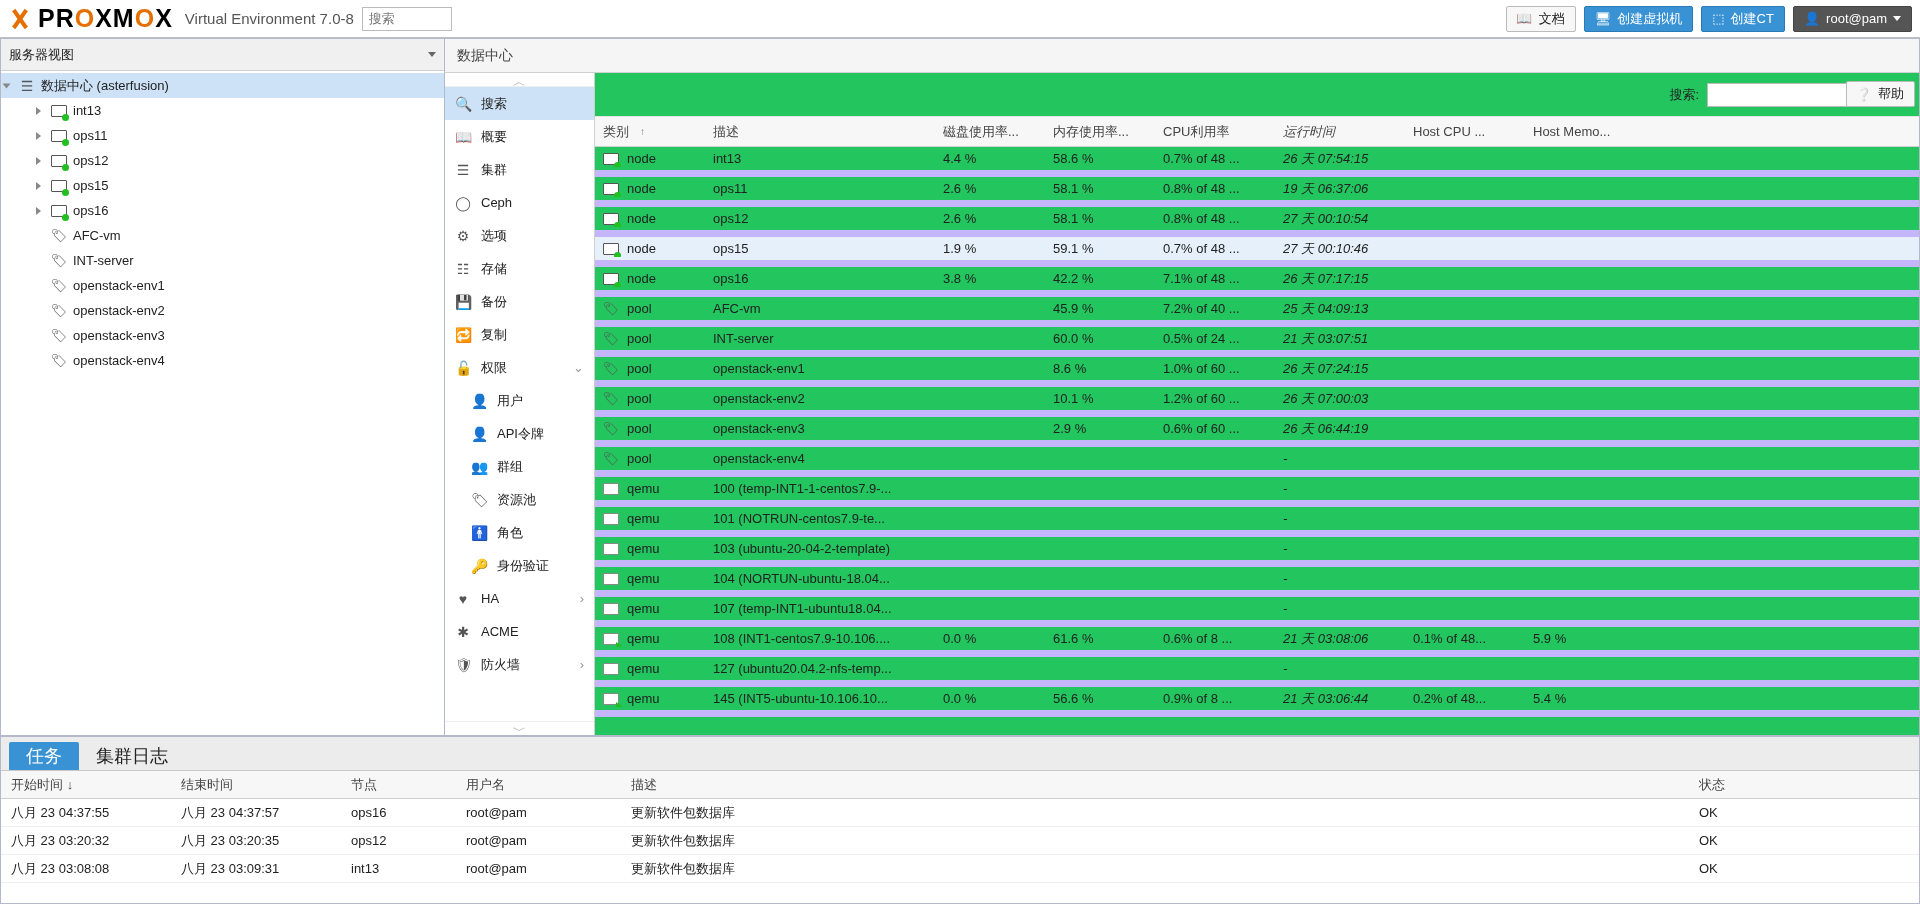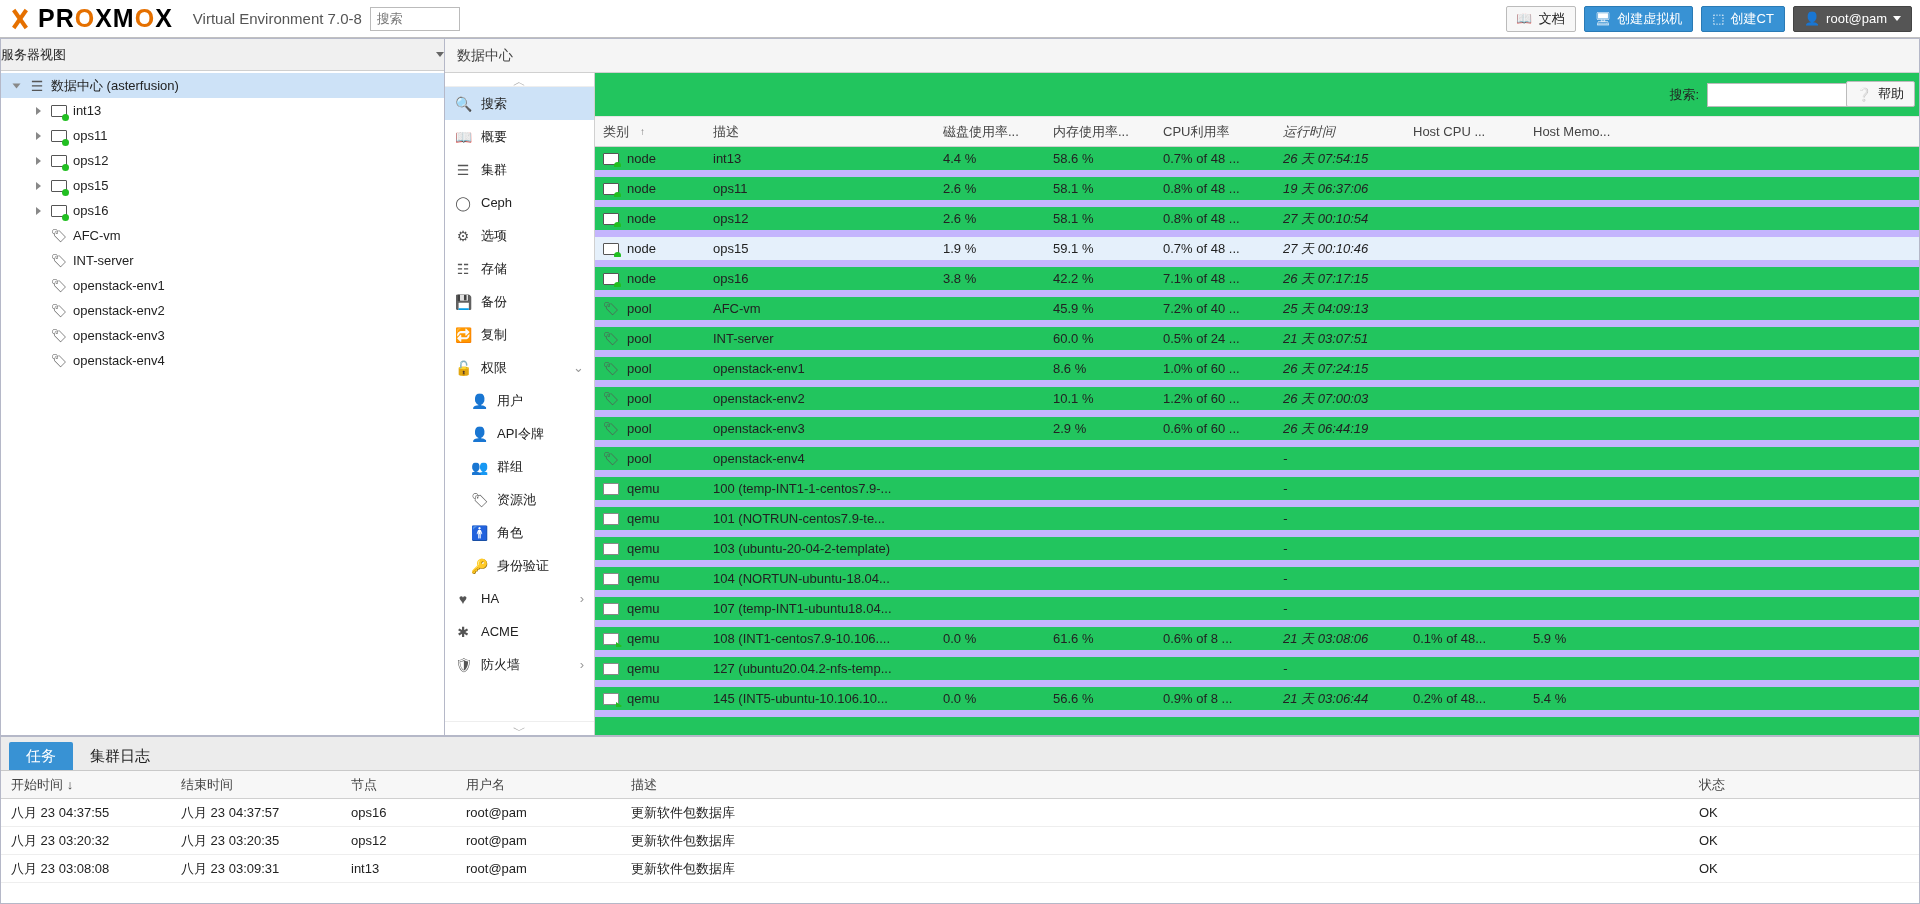--- a/index.html
+++ b/index.html
@@ -4,36 +4,36 @@
 <style>
   * { box-sizing: border-box; margin: 0; padding: 0; }
   html, body { width:1920px; height:904px; font-family: Arial, "Microsoft YaHei", sans-serif; font-size:13px; color:#222; background:#ededed; overflow:hidden;}
   
   .header { height:38px; background:#ffffff; border-bottom:1px solid #c0c0c0; display:flex; align-items:center; padding:0 8px; gap:8px;}
   .logo-x { width:22px; height:22px; position:relative; }
   .logo-x::before,.logo-x::after{content:"";position:absolute;left:10px;top:0;width:4px;height:22px;background:#e57000;}
   .logo-x::before{transform:rotate(35deg);} .logo-x::after{transform:rotate(-35deg);}
   .logo-text { font-weight:bold; font-size:25px; letter-spacing:1px; color:#000;}
   .logo-text .orange{color:#e57000;}
-  .ver { color:#555; font-size:15px; margin-left:12px;}
+  .ver { color:#555; font-size:15px; margin-left:4px;}
   .search-top { flex:0 0 90px; }
   .search-top input{ width:90px; height:24px; border:1px solid #bbb; padding:0 6px; font-size:13px;}
   .header-spacer{flex:1;}
   .hbtn { height:26px; padding:0 10px; border:1px solid #bbb; background:#f7f7f7; display:flex; align-items:center; gap:6px; cursor:pointer; font-size:13px; border-radius:2px;}
   .hbtn.blue{ background:#3892d4; color:#fff; border-color:#2a7ab5;}
   .hbtn.dark{ background:#555; color:#fff; border-color:#444;}
   .caret-down{width:0;height:0;border-left:4px solid transparent;border-right:4px solid transparent;border-top:5px solid currentColor;}
   
   .workspace{position:absolute; top:38px; left:0; right:0; bottom:168px; display:flex; }
   
   .left-panel{ width:445px; border:1px solid #b5b8c8; background:#fafafa; display:flex; flex-direction:column;}
-  .view-select{ height:32px; border-bottom:1px solid #cfcfcf; display:flex; align-items:center; padding:0 0; justify-content:space-between; background:#f0f0f0;}
+  .view-select{ height:32px; border-bottom:1px solid #cfcfcf; display:flex; align-items:center; padding:0 8px; justify-content:space-between; background:#f0f0f0;}
   .view-select .caret-down{border-top-color:#666;}
   .tree{flex:1; overflow:auto; background:#fff; padding-top:2px;}
-  .tree-row{ height:25px; display:flex; align-items:center; gap:6px; padding-left:10px; cursor:pointer;}
+  .tree-row{ height:25px; display:flex; align-items:center; gap:6px; cursor:pointer;}
   .tree-row.depth1{padding-left:32px;}
   .tree-row.sel{ background:#cde2f7;}
   .expander{width:12px;height:12px;position:relative;}
   .expander::before{content:"";position:absolute;border-style:solid;border-width:4px 0 4px 5px;border-color:transparent transparent transparent #888;left:3px;top:2px;}
   .expander.open::before{transform:rotate(90deg);}
   .ico{width:16px;height:16px;display:inline-flex;align-items:center;justify-content:center;font-size:14px;color:#555;}
   .ico-dc::before{content:"☰";} 
   .ico-node{position:relative;}
   .ico-node::before{content:"";width:14px;height:10px;border:1px solid #555;border-radius:1px;display:block;background:#fff;}
   .ico-node .dot{position:absolute;width:7px;height:7px;background:#21bf21;border-radius:50%;right:-2px;bottom:-2px;}
@@ -70,21 +70,21 @@
   .c-mem{flex:0 0 110px;}
   .c-cpu{flex:0 0 120px;}
   .c-up{flex:0 0 130px;font-style:italic;}
   .c-hcpu{flex:0 0 120px;}
   .c-hmem{flex:0 0 110px;}
   .grid-body{flex:1; overflow-y:scroll;}
   .grid-row.hover{background:#e5f0fb;}
   
   .tasks{ position:absolute; left:0; right:0; bottom:0; height:168px; border:1px solid #b5b8c8; background:#fff; display:flex; flex-direction:column;}
   .tasks-tabs{ height:34px; display:flex; align-items:flex-end; background:#ececec; border-bottom:1px solid #c9c9c9; padding-left:8px; gap:0;}
-  .tab{ height:28px; padding:0 16px; display:flex; align-items:center; cursor:pointer; border:1px solid transparent; font-size:15px;}
+  .tab{ height:28px; padding:0 16px; display:flex; align-items:center; cursor:pointer; border:1px solid transparent; font-size:18px;}
   .tab.active{ background:#3892d4; color:#fff; border-radius:2px 2px 0 0;}
   .tasks-head,.tasks-row{display:flex;align-items:center;height:28px;border-bottom:1px solid #eee;}
   .tasks-head{background:#f7f7f7;border-bottom:1px solid #d0d0d0;color:#444;}
   .tc{padding:0 10px;overflow:hidden;white-space:nowrap;text-overflow:ellipsis;}
   .tc-start{flex:0 0 170px;} .tc-end{flex:0 0 170px;} .tc-node{flex:0 0 115px;} .tc-user{flex:0 0 165px;} .tc-desc{flex:1;} .tc-status{flex:0 0 230px;}
   .tasks-body{flex:1;overflow-y:scroll;}
 </style>
 </head>
 <body>
 

